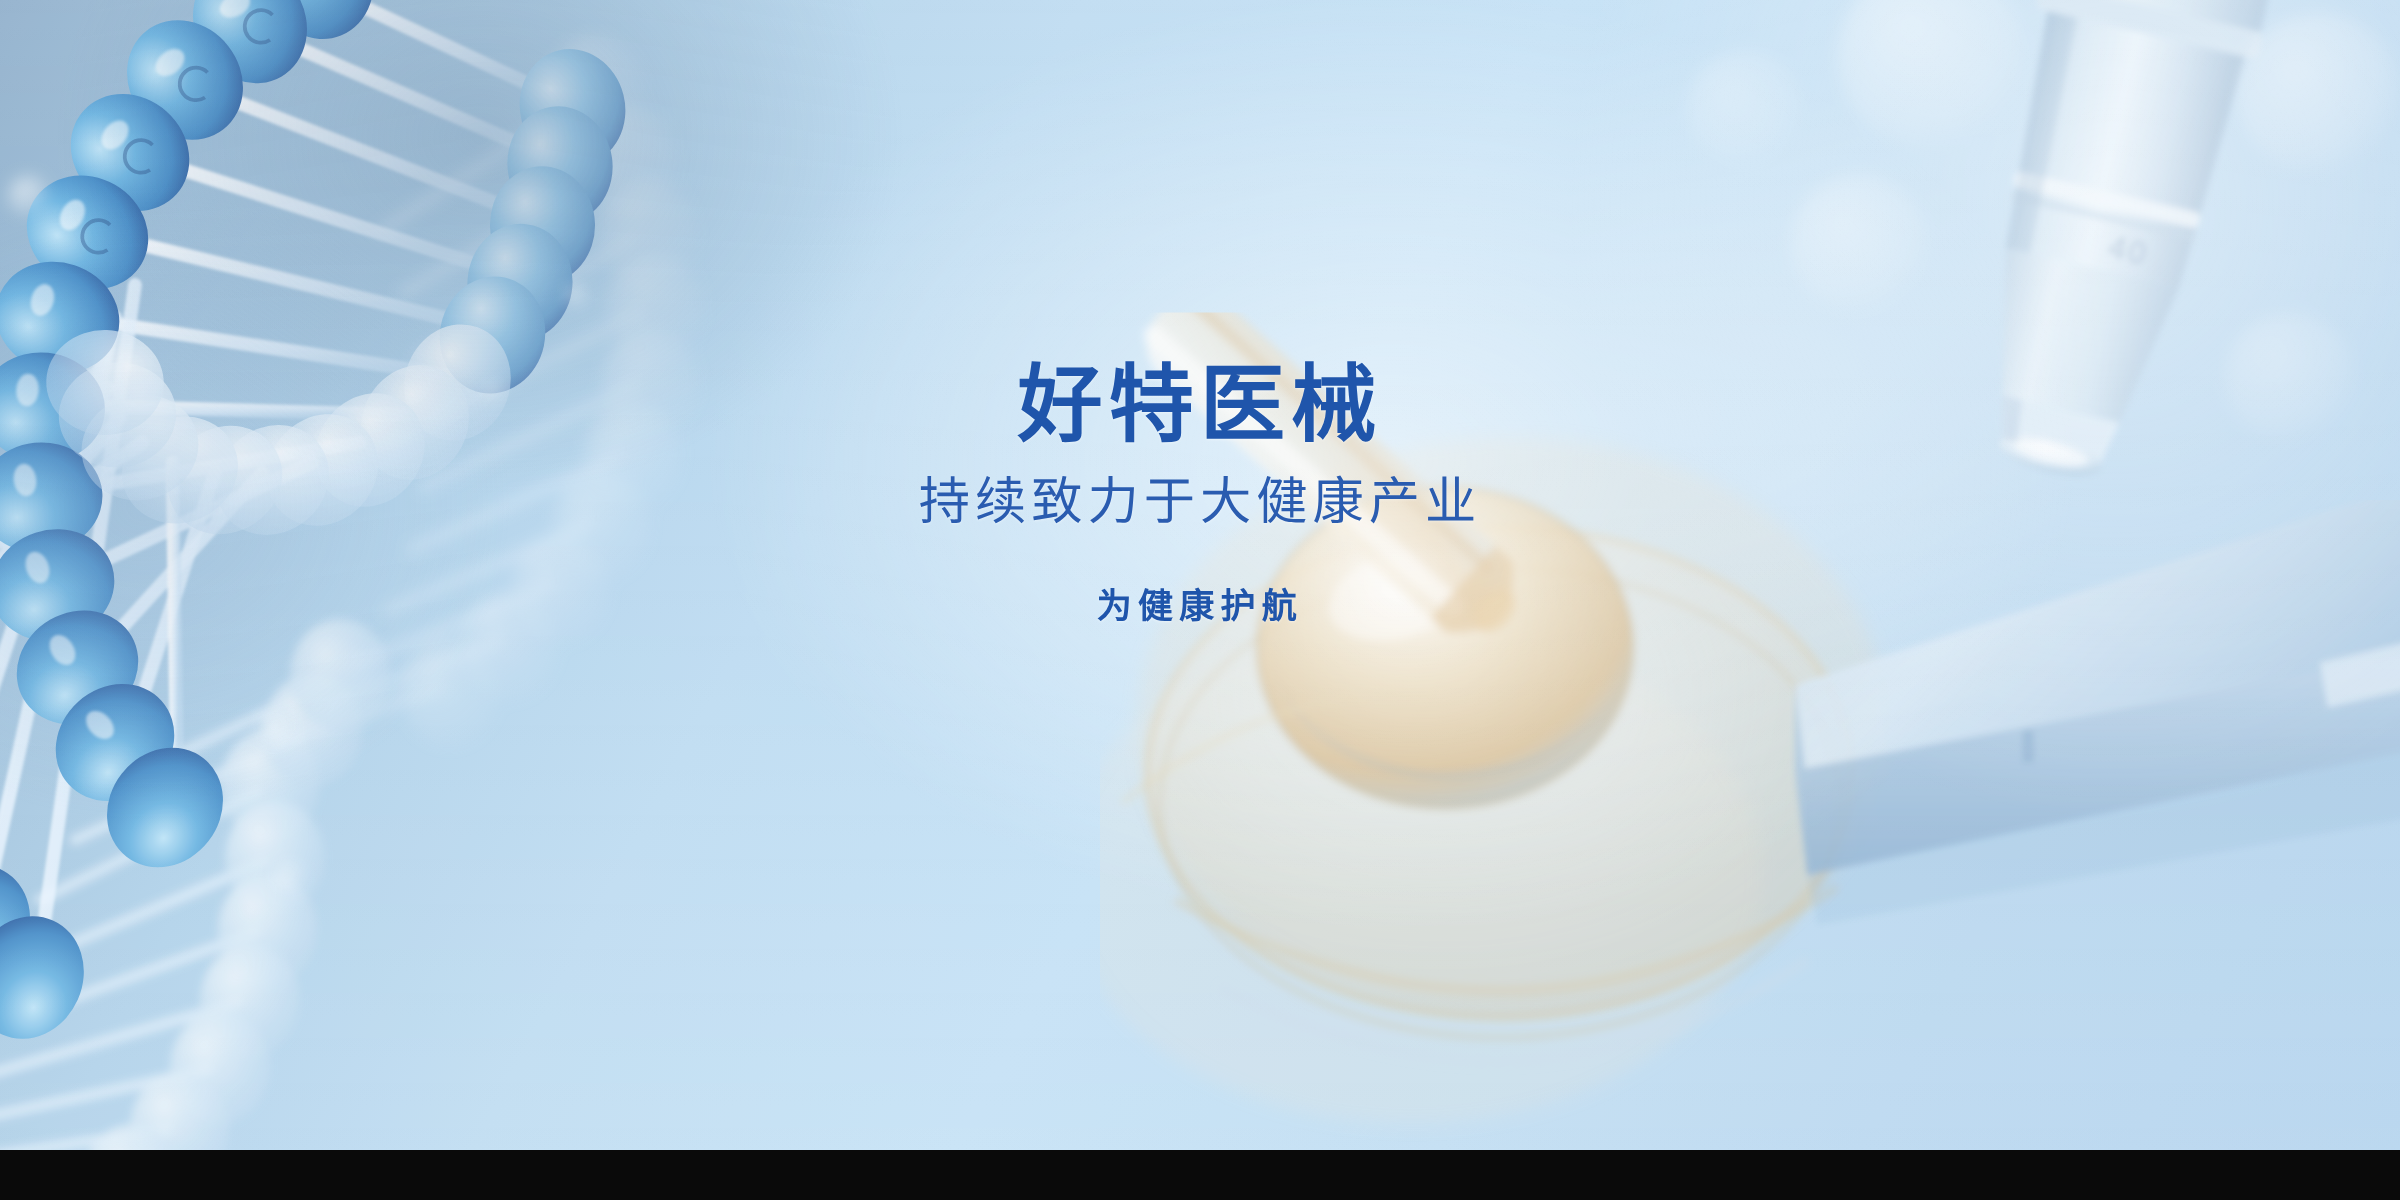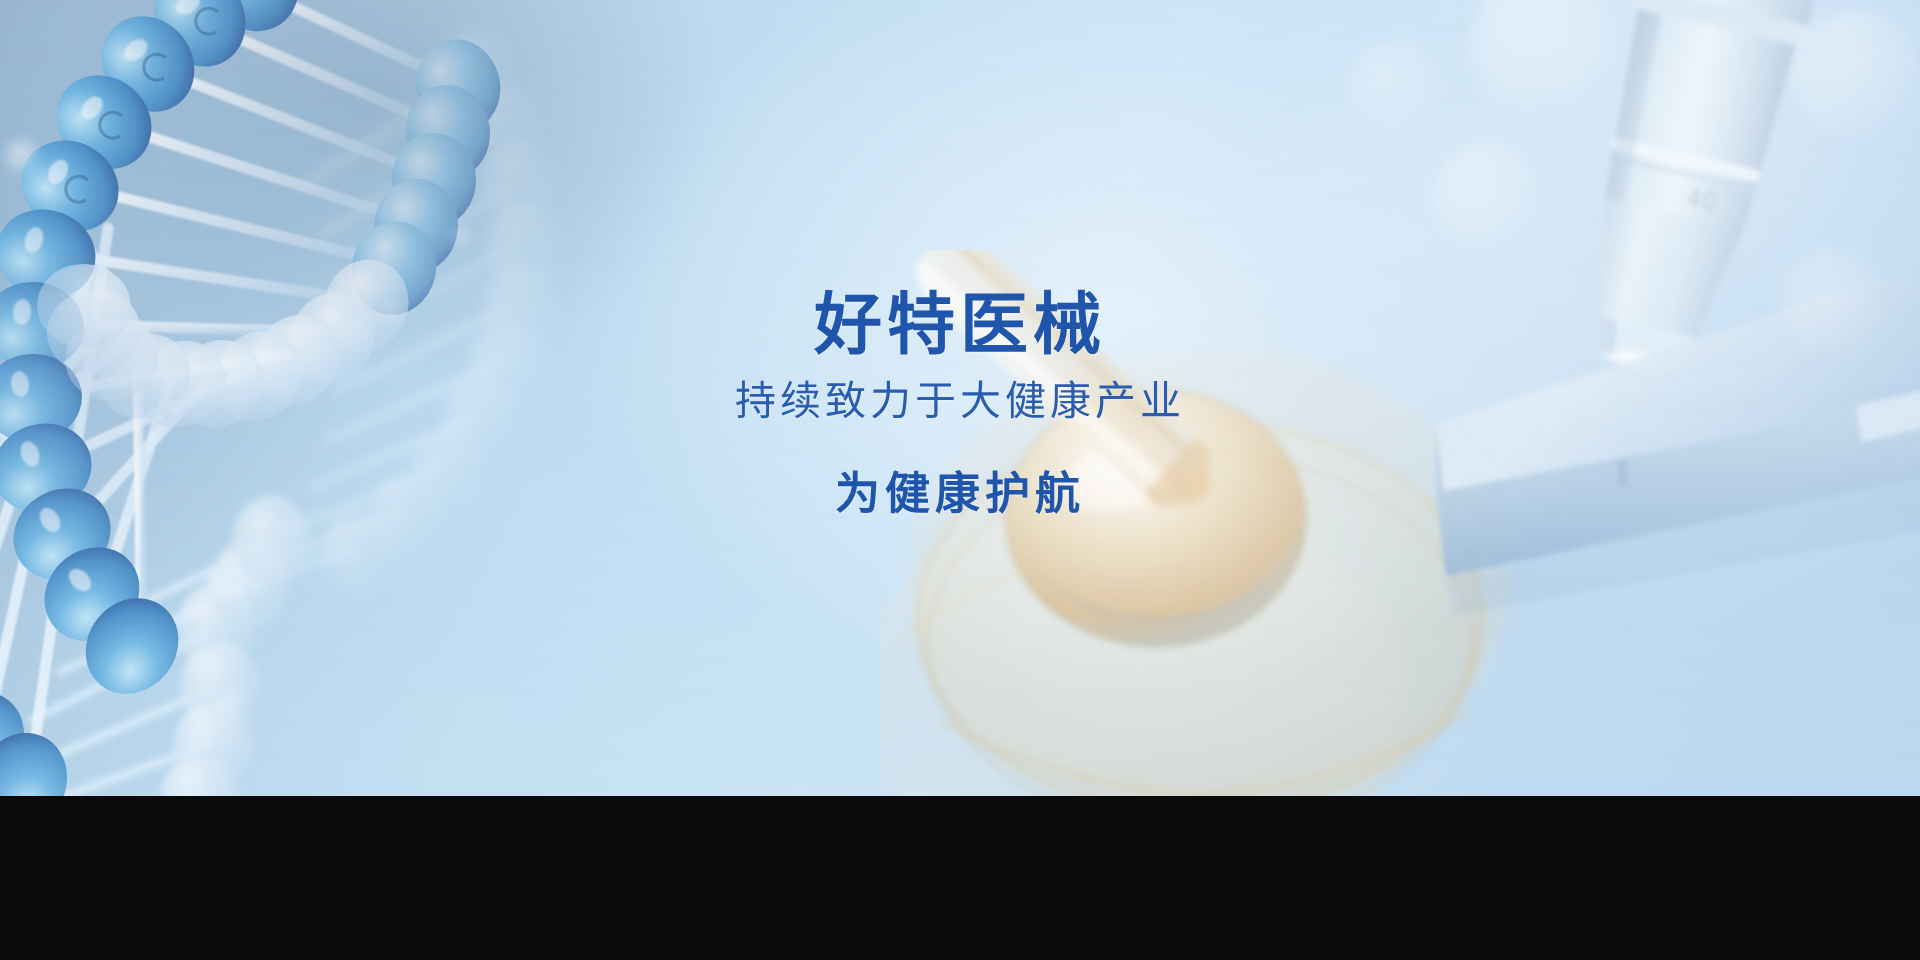--- a/index.html
+++ b/index.html
@@ -5,21 +5,21 @@
 <style>
   html, body {
     margin: 0;
     padding: 0;
     background: #0a0a0a;
   }
 
   #banner {
     position: relative;
     width: 1920px;
-    height: 796px;
+    height: 920px;
     overflow: hidden;
     font-family: "Liberation Sans", "DejaVu Sans", sans-serif;
     background: #c4b5fd;
     user-select: none;
   }
 
   
   .layer { position: absolute; inset: 0; pointer-events: none; }
 
   
@@ -97,21 +97,21 @@
     font-size: 41px;
     font-weight: 400;
     letter-spacing: 4px;
     color: #2a5cb0;
     line-height: 1;
     text-shadow: 0 1px 2px rgba(255,255,255,.40);
   }
 
   #slogan {
     margin: 49px 0 0 0;
-    font-size: 45px;
+    font-size: 28px;
     font-weight: 700;
     letter-spacing: 5px;
     color: #1f55ab;
     line-height: 1;
     text-shadow: 0 1px 2px rgba(255,255,255,.45);
   }
 
   
   #bg-haze {
     background: linear-gradient(180deg, rgba(255,255,255,.05), rgba(255,255,255,0) 30%, rgba(255,255,255,.07) 100%);

